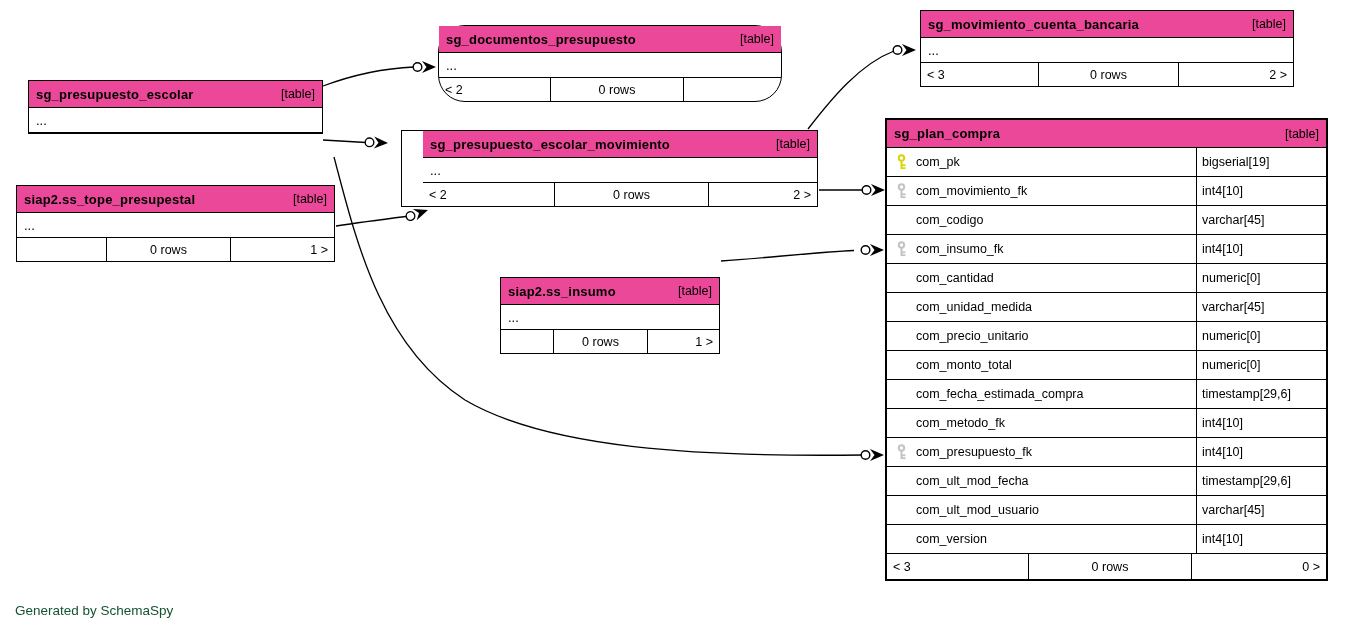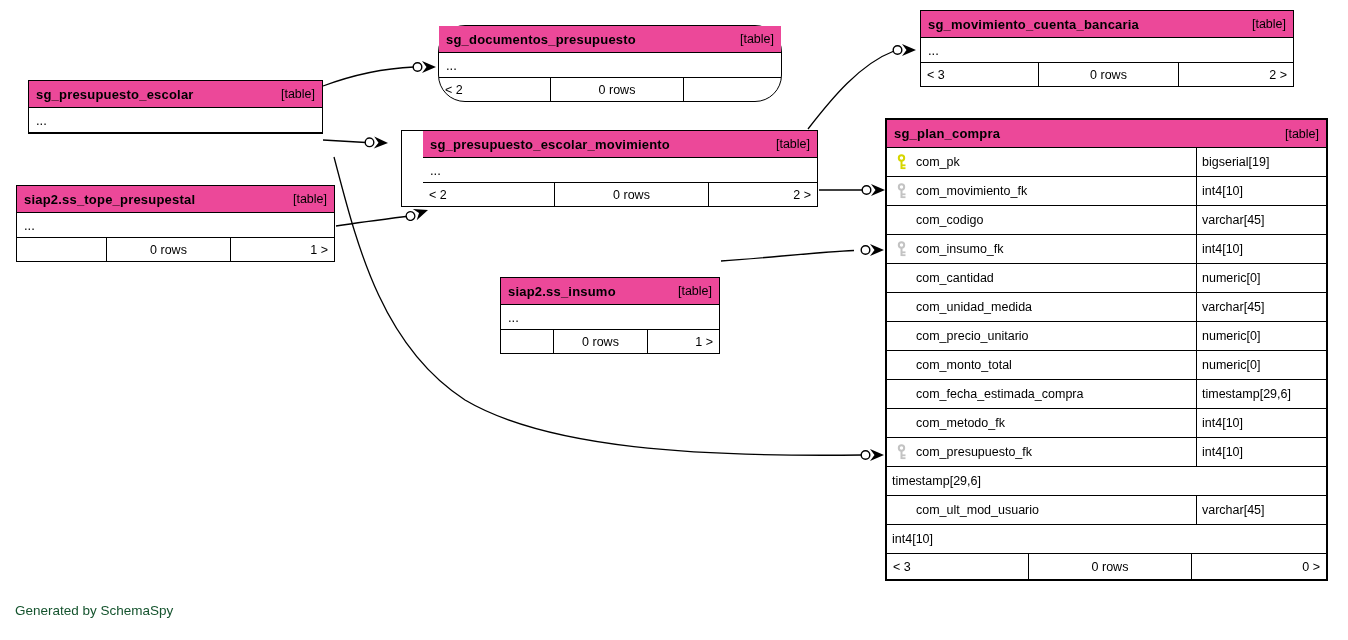--- a/index.html
+++ b/index.html
@@ -286,30 +286,38 @@
               <line x1="5.5" y1="6.7" x2="5.5" y2="15" stroke="#c3c3c3" stroke-width="2"></line>
               <line x1="5.5" y1="11.3" x2="9.5" y2="11.3" stroke="#c3c3c3" stroke-width="1.8"></line>
               <line x1="5.5" y1="14.2" x2="9.5" y2="14.2" stroke="#c3c3c3" stroke-width="1.8"></line>
             </svg>
           </span>
           <span>com_presupuesto_fk</span>
         </div>
         <div class="p-type">int4[10]</div>
       </div>
       <div class="p-row">
+        <div class="p-name">
+          <span class="key-slot"></span>
+          <span>com_ult_mod_fecha</span>
+        </div>
         <div class="p-type">timestamp[29,6]</div>
       </div>
       <div class="p-row">
         <div class="p-name">
           <span class="key-slot"></span>
           <span>com_ult_mod_usuario</span>
         </div>
         <div class="p-type">varchar[45]</div>
       </div>
       <div class="p-row">
+        <div class="p-name">
+          <span class="key-slot"></span>
+          <span>com_version</span>
+        </div>
         <div class="p-type">int4[10]</div>
       </div>
     </div>
   <div class="tbl-f">
     <span class="fl">&lt; 3</span>
     <span class="fc">0 rows</span>
     <span class="fr">0 &gt;</span>
   </div>
 </div>
 

